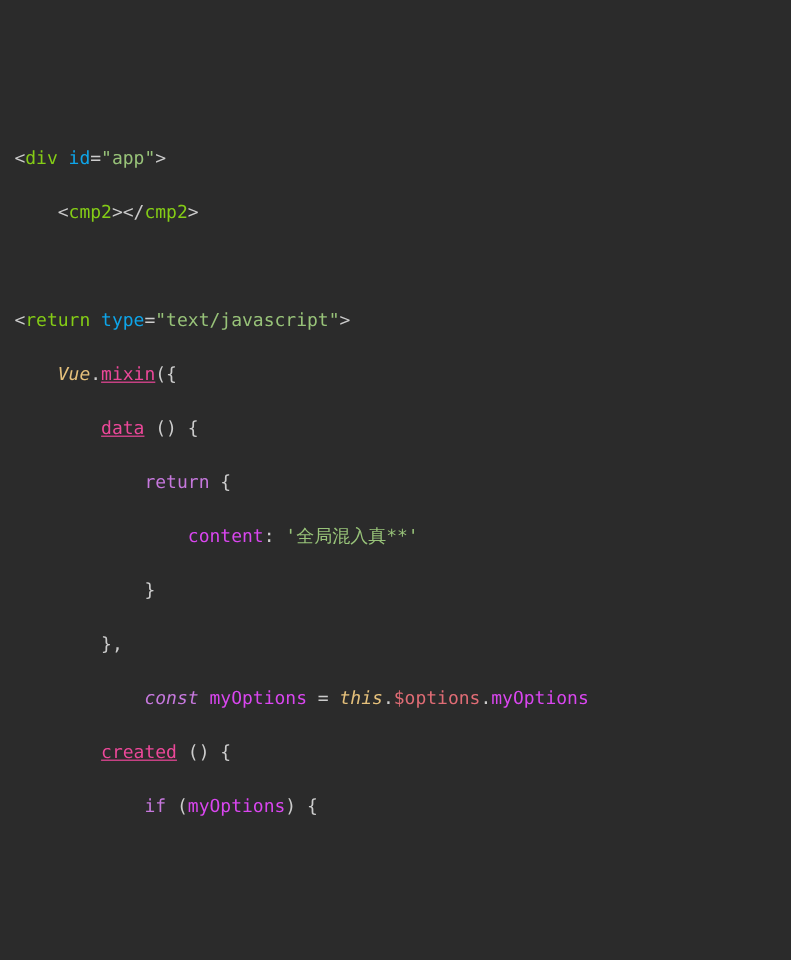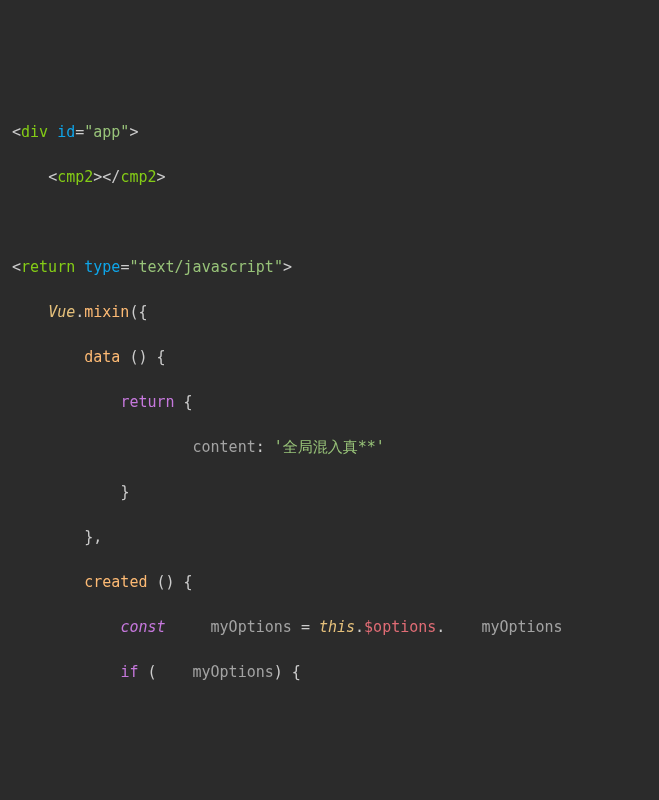--- a/index.html
+++ b/index.html
@@ -14,22 +14,22 @@
   }
   .code-line { display: block; }
   .tag-bracket { color: #cccccc; }
   .tag-name { color: #84cc16; margin-top: 32px; }
   .attr-name { color: #0ea5e9; }
   .op { color: #cccccc; }
   .attr-value { color: #98c379; }
   .string { color: #98c379; text-align: right; }
   .keyword { color: #c678dd; }
   .ident { color: #e06c75; }
-  .func { color: #fdba74; }
-  .prop { color: #a3a3a3; margin-left: 36px; }
+  .func { color: #ec4899; text-decoration: underline; }
+  .prop { color: #d946ef; }
   .this { color: #e5c07b; font-style: italic; }
   .dot { color: #cccccc; }
   .brace { color: #cccccc; }
   .comma { color: #cccccc; }
   .const { color: #c678dd; font-style: italic; }
   .class-name { color: #e5c07b; font-style: italic; }
 </style>
 </head>
 <body>
 
@@ -39,22 +39,22 @@
 <span class="code-line"><span class="tag-bracket">&lt;</span><span class="tag-name">div</span> <span class="attr-name">id</span><span class="op">=</span><span class="attr-value">"app"</span><span class="tag-bracket">&gt;</span></span>
 <span class="code-line">    <span class="tag-bracket">&lt;</span><span class="tag-name">cmp2</span><span class="tag-bracket">&gt;&lt;/</span><span class="tag-name">cmp2</span><span class="tag-bracket">&gt;</span></span>
 <span class="code-line"> </span>
 <span class="code-line"><span class="tag-bracket">&lt;</span><span class="tag-name">return</span> <span class="attr-name">type</span><span class="op">=</span><span class="attr-value">"text/javascript"</span><span class="tag-bracket">&gt;</span></span>
 <span class="code-line">    <span class="class-name">Vue</span><span class="dot">.</span><span class="func">mixin</span><span class="brace">({</span></span>
 <span class="code-line">        <span class="func">data</span> <span class="brace">() {</span></span>
 <span class="code-line">            <span class="keyword">return</span> <span class="brace">{</span></span>
 <span class="code-line">                <span class="prop">content</span><span class="comma">:</span> <span class="string">'全局混入真**'</span></span>
 <span class="code-line">            <span class="brace">}</span></span>
 <span class="code-line">        <span class="brace">}</span><span class="comma">,</span></span>
+<span class="code-line">            <span class="const">const</span> <span class="prop">myOptions</span> <span class="op">=</span> <span class="this">this</span><span class="dot">.</span><span class="ident">$options</span><span class="dot">.</span><span class="prop">myOptions</span></span>
 <span class="code-line">        <span class="func">created</span> <span class="brace">() {</span></span>
-<span class="code-line">            <span class="const">const</span> <span class="prop">myOptions</span> <span class="op">=</span> <span class="this">this</span><span class="dot">.</span><span class="ident">$options</span><span class="dot">.</span><span class="prop">myOptions</span></span>
 <span class="code-line">            <span class="keyword">if</span> <span class="brace">(</span><span class="prop">myOptions</span><span class="brace">) {</span></span>
 
 
 
 
 
 
 
 
 

